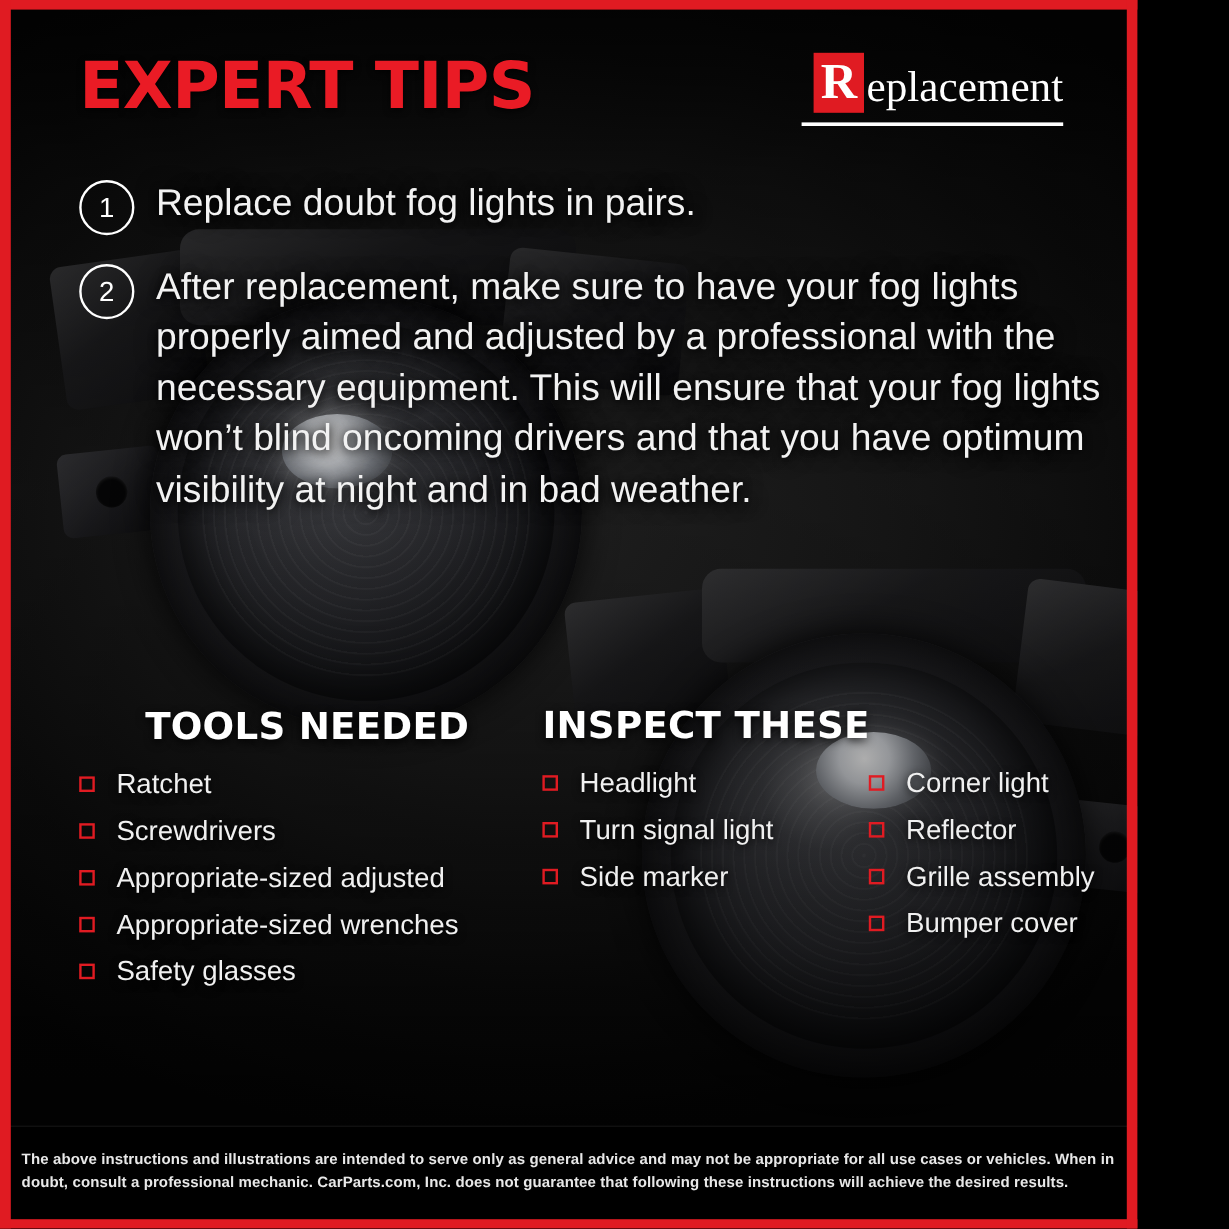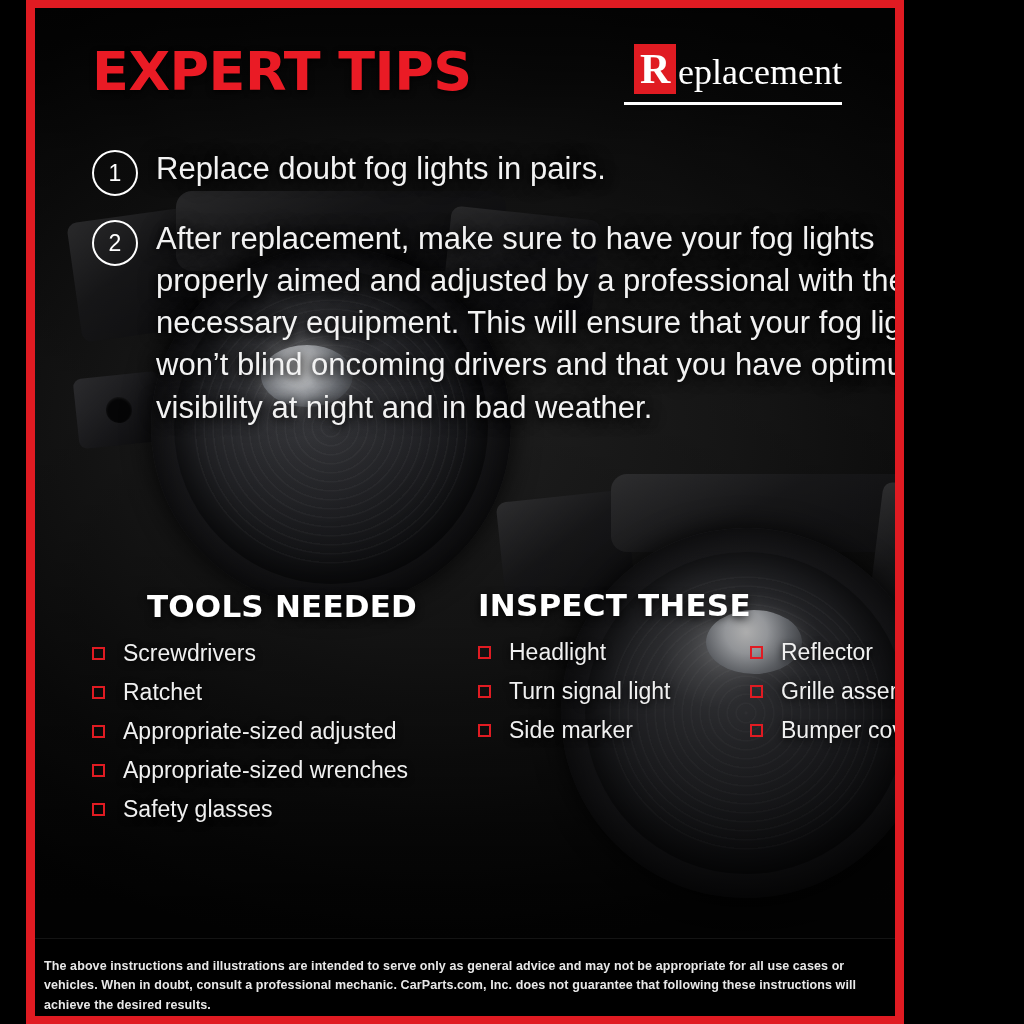--- a/index.html
+++ b/index.html
@@ -4,26 +4,25 @@
 <style>
   * { box-sizing: border-box; margin: 0; padding: 0; }
   html, body {
     width: 1024px; height: 1024px;
     background: #000;
     font-family: "Liberation Sans", sans-serif;
     overflow: hidden;
   }
   .canvas {
     position: relative;
-    width: 878px; height: 1024px;
+    width: 948px; height: 1024px;
     background:
       radial-gradient(ellipse 720px 520px at 46% 42%, #262626 0%, #1a1a1a 42%, #0d0d0d 75%, #050505 100%),
       #0a0a0a;
     overflow: hidden;
-    margin-left: 26px;
   }
   
   .edge-left {
     position: absolute; left: 0; top: 0; width: 9px; height: 1024px;
     background: #e01b22;
     z-index: 6;
   }
   .edge-right {
     position: absolute; right: 0; top: 0; width: 9px; height: 1024px;
     background: #e01b22;
@@ -258,25 +257,25 @@
         <div class="tip-num">2</div>
         <div class="tip-text">After replacement, make sure to have your fog lights properly aimed and adjusted by a professional with the necessary equipment. This will ensure that your fog lights won’t blind oncoming drivers and that you have optimum visibility at night and in bad weather.</div>
       </div>
     </div>
 
     <div class="sec-tools">
       <div class="sec-head">TOOLS NEEDED</div>
       <ul class="bullets">
         <li class="bullet">
           <span class="box"></span>
+          <span class="bullet-label">Ratchet</span>
+        </li>
+        <li class="bullet">
+          <span class="box"></span>
           <span class="bullet-label">Screwdrivers</span>
-        </li>
-        <li class="bullet">
-          <span class="box"></span>
-          <span class="bullet-label">Ratchet</span>
         </li>
         <li class="bullet">
           <span class="box"></span>
           <span class="bullet-label">Appropriate-sized adjusted</span>
         </li>
         <li class="bullet">
           <span class="box"></span>
           <span class="bullet-label">Appropriate-sized wrenches</span>
         </li>
         <li class="bullet">
@@ -299,20 +298,24 @@
           <li class="bullet">
             <span class="box"></span>
             <span class="bullet-label">Turn signal light</span>
           </li>
           <li class="bullet">
             <span class="box"></span>
             <span class="bullet-label">Side marker</span>
           </li>
         </ul>
         <ul class="bullets col-b">
+          <li class="bullet">
+            <span class="box"></span>
+            <span class="bullet-label">Corner light</span>
+          </li>
           <li class="bullet">
             <span class="box"></span>
             <span class="bullet-label">Reflector</span>
           </li>
           <li class="bullet">
             <span class="box"></span>
             <span class="bullet-label">Grille assembly</span>
           </li>
           <li class="bullet">
             <span class="box"></span>

